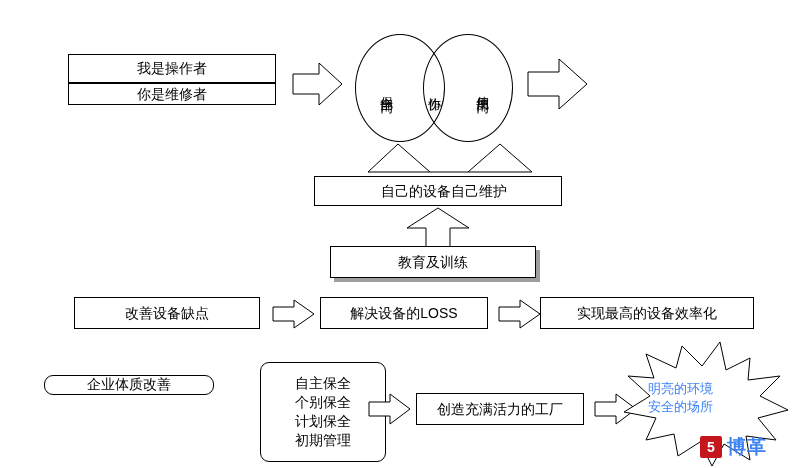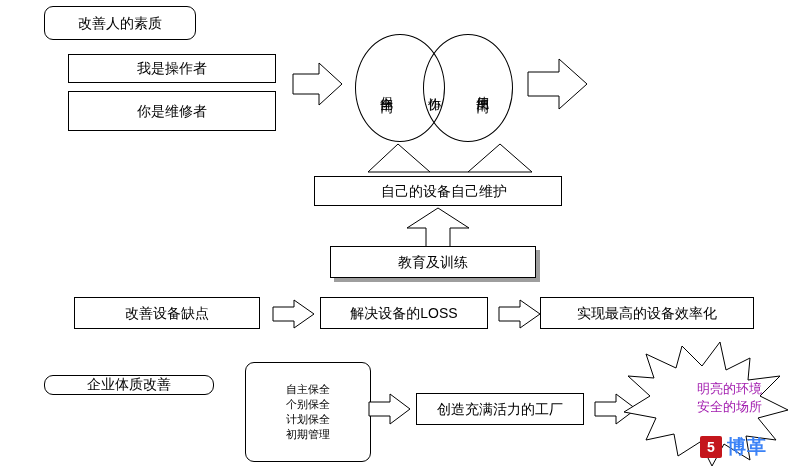--- a/index.html
+++ b/index.html
@@ -76,24 +76,24 @@
   .star-wrap {
     position: absolute;
   }
   .star-wrap polygon {
     fill: #ffffff;
     stroke: #000000;
     stroke-width: 1;
   }
   .star-label {
     position: absolute;
-    text-align: right;
+    text-align: left;
     font-size: 13px;
     line-height: 1.35;
-    color: #a21caf;
+    color: #3b82f6;
   }
   .watermark {
     position: absolute;
     display: flex;
     align-items: center;
     gap: 5px;
   }
   .wm-mark {
     width: 22px;
     height: 22px;
@@ -111,28 +111,25 @@
     font-size: 19px;
     font-weight: bold;
     letter-spacing: 1px;
   }
 </style>
 </head>
 <body>
 
 <div id="canvas">
 
-  <div class="box rounded" style="left:44px; top:6px; width:152px; height:34px;">
-    <span>改善人的素质</span>
-  </div>
 
   <div class="box" style="left:68px; top:54px; width:208px; height:29px;">
     <span>我是操作者</span>
   </div>
-  <div class="box" style="left:68px; top:83px; width:208px; height:40px;margin-top:8px;">
+  <div class="box" style="left:68px; top:83px; width:208px; height:22px;">
     <span>你是维修者</span>
   </div>
 
   <svg class="arrow-svg" style="left:292px; top:60px;" width="52" height="48" viewBox="0 0 52 48">
     <polygon points="1,14 27,14 27,3 50,24 27,45 27,34 1,34"></polygon>
   </svg>
 
   <div class="ellipse" style="left:355px; top:34px; width:90px; height:108px;">
     <span class="vert" style="position:relative; left:-14px; font-size:13px;">保全部门</span>
   </div>
@@ -184,21 +181,21 @@
   </svg>
 
   <div class="box" style="left:540px; top:297px; width:214px; height:32px;">
     <span>实现最高的设备效率化</span>
   </div>
 
   <div class="box rounded" style="left:44px; top:375px; width:170px; height:20px;font-family:Liberation Serif, serif;">
     <span>企业体质改善</span>
   </div>
 
-  <div class="box rounded multiline" style="left:245px; top:362px; width:126px; height:100px; font-size:11px;">
+  <div class="box rounded multiline" style="left:260px; top:362px; width:126px; height:100px; font-size:14px;">
     <span>自主保全</span>
     <span>个别保全</span>
     <span>计划保全</span>
     <span>初期管理</span>
   </div>
 
   <svg class="arrow-svg" style="left:368px; top:392px;" width="44" height="34" viewBox="0 0 44 34">
     <polygon points="1,10 22,10 22,2 42,17 22,32 22,24 1,24"></polygon>
   </svg>
 

